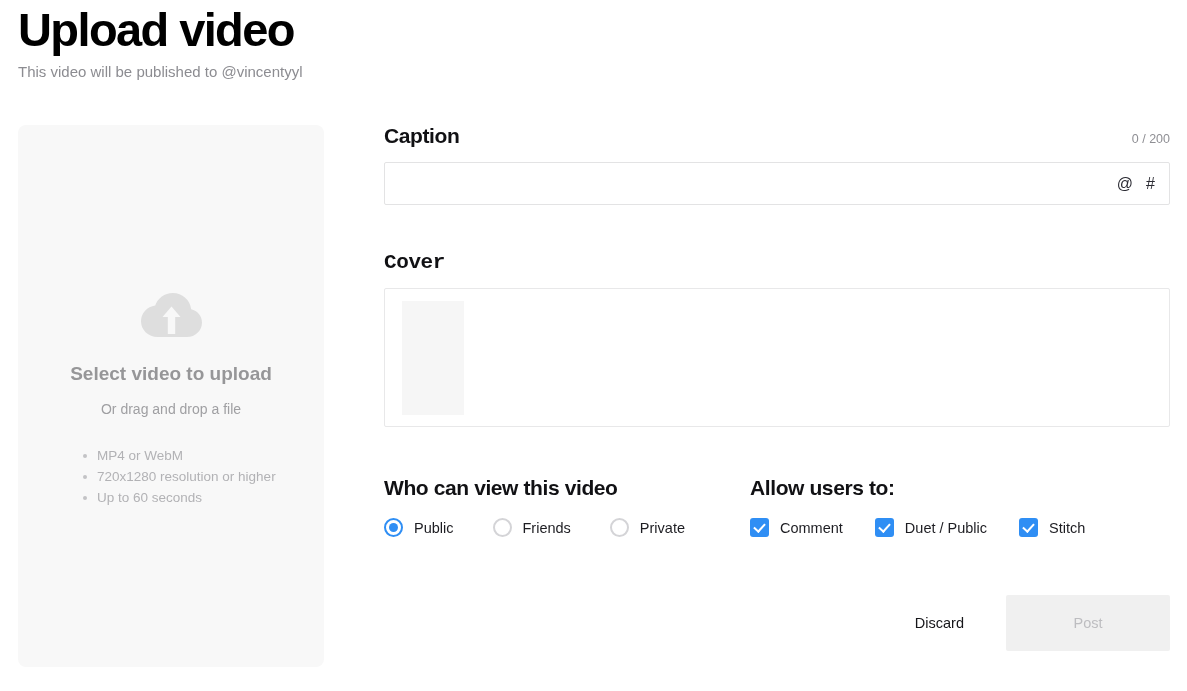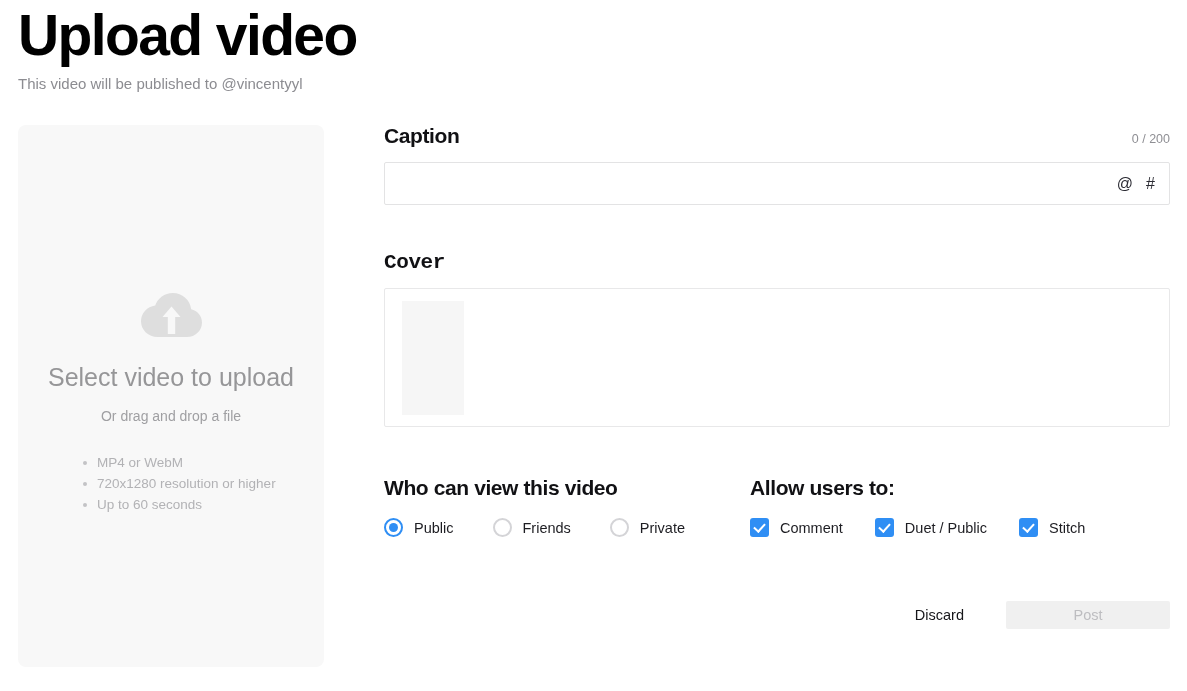--- a/index.html
+++ b/index.html
@@ -20,21 +20,21 @@
   }
 
   
   .header {
     position: absolute;
     left: 18px;
     top: 2px;
     width: 900px;
   }
   .header-title {
-    font-size: 57px;
+    font-size: 47px;
     font-weight: 700;
     letter-spacing: -1.6px;
     color: #000000;
     line-height: 1.18;
   }
   .header-subtitle {
     font-size: 15px;
     color: #8c8c91;
     margin-top: 5px;
     line-height: 1.3;
@@ -53,23 +53,23 @@
     flex-direction: column;
     align-items: center;
   }
   .upload-cloud {
     margin-top: 168px;
     width: 62px;
     height: 48px;
   }
   .upload-main-text {
     margin-top: 22px;
-    font-size: 25px;
+    font-size: 19px;
     color: #969698;
-    font-weight: 400;
+    font-weight: 700;
   }
   .upload-sub-text {
     margin-top: 16px;
     font-size: 14px;
     color: #9f9fa2;
   }
   .upload-reqs {
     margin-top: 28px;
     list-style: none;
     padding-left: 0;
@@ -258,21 +258,21 @@
     color: #16161a;
     background: transparent;
     border: none;
     font-family: "Liberation Sans", sans-serif;
     padding: 12px 18px;
     cursor: pointer;
   }
   .post-btn {
     margin-left: 24px;
     width: 164px;
-    height: 28px;
+    height: 56px;
     background: #f0f0f0;
     border: none;
     border-radius: 2px;
     font-family: "Liberation Sans", sans-serif;
     font-size: 14.5px;
     color: #bdbdc0;
     cursor: default;
   }
 </style>
 </head>

